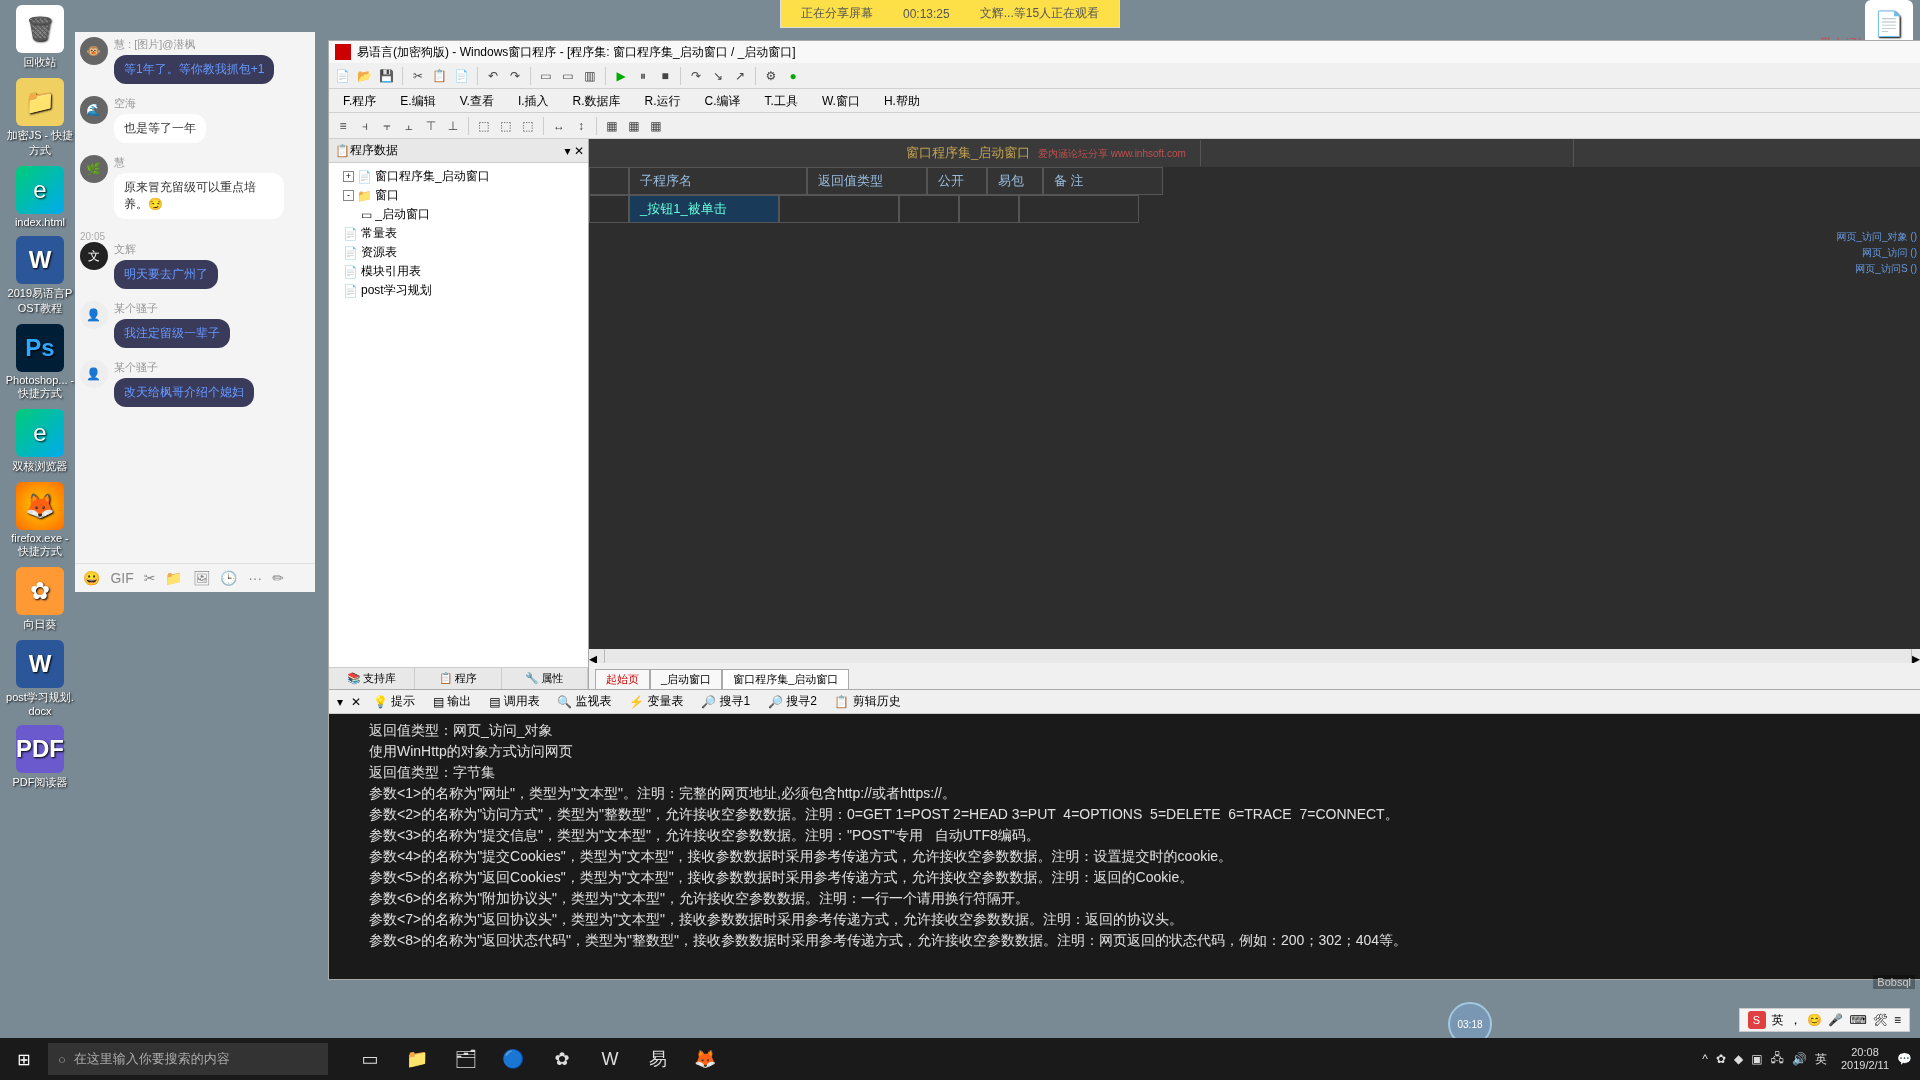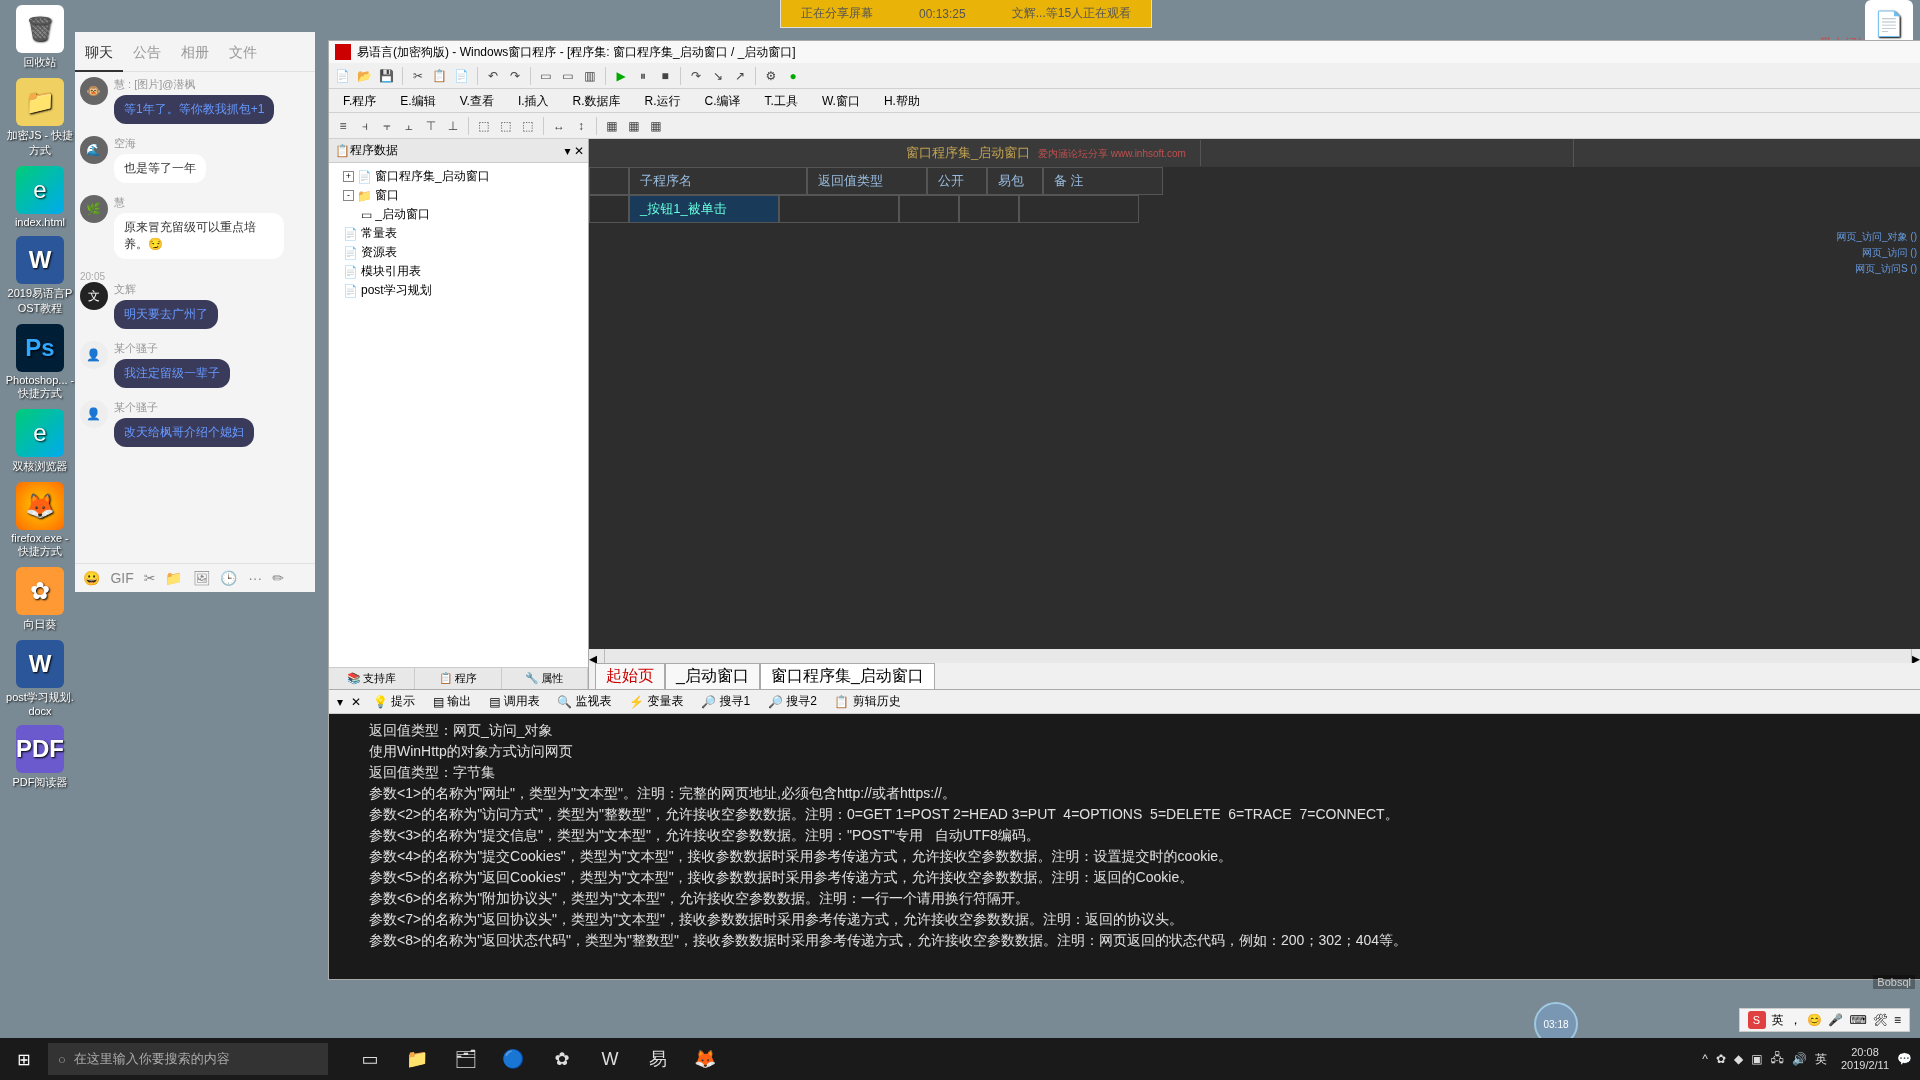--- a/index.html
+++ b/index.html
@@ -14,21 +14,21 @@
 .ico-folder { background: #f0d060; }
 .ico-edge { background: linear-gradient(135deg,#0c7,#0ae); border-radius: 50%; color: #fff; }
 .ico-word { background: #2b579a; color: #fff; font-weight: bold; }
 .ico-ps { background: #001e36; color: #31a8ff; font-weight: bold; }
 .ico-firefox { background: radial-gradient(#ffcc00,#ff6b00); border-radius: 50%; }
 .ico-sunflower { background: #ff9933; border-radius: 12px; }
 .ico-pdf { background: #6a5acd; color: #fff; font-weight: bold; }
 .ico-text { background: #fff; color: #555; }
 
 
-.share-bar { position: absolute; top: 0; left: 780px; height: 28px; background: #eab308; display: flex; align-items: center; gap: 46px; padding: 0 20px; font-size: 12px; color: #555; border: 1px solid #ddd; border-top: none; }
+.share-bar { position: absolute; top: 0; left: 780px; height: 28px; background: #fde047; display: flex; align-items: center; gap: 30px; padding: 0 20px; font-size: 12px; color: #555; border: 1px solid #ddd; border-top: none; }
 
 
 .watermark { position: absolute; right: 10px; top: 35px; text-align: right; font-size: 13px; color: #3060c0; }
 .watermark .w1 { color: #c05050; }
 
 
 .chat-app { position: absolute; left: 75px; top: 32px; width: 240px; height: 560px; background: #f4f4f4; display: flex; flex-direction: column; }
 .chat-tabs { display: flex; border-bottom: 1px solid #e0e0e0; height: 40px; align-items: center; }
 .chat-tabs .tab { padding: 0 10px; height: 40px; line-height: 40px; font-size: 14px; color: #999; cursor: pointer; }
 .chat-tabs .tab.active { color: #333; border-bottom: 2px solid #333; }
@@ -70,32 +70,32 @@
 .ed-header-tab { padding: 4px 14px; color: #c0a050; font-size: 13px; border-right: 1px solid #555; }
 .ed-watermark { font-size: 10px; color: #c05050; margin-left: 4px; }
 .ed-table { background: #2d2d2d; }
 .ed-th-row, .ed-tr-row { display: flex; }
 .ed-th, .ed-td { border: 1px solid #555; padding: 4px 10px; font-size: 13px; color: #88aacc; white-space: nowrap; }
 .ed-th { background: #333; color: #99bbdd; }
 .ed-td.sel { background: #1a3a5a; color: #6fd; }
 .ed-code { padding: 6px 10px; font-size: 10px; font-family: SimSun, monospace; text-align: right; }
 .ed-line { color: #6699dd; line-height: 1.6; }
 .ed-bottom-tabs { background: #f0f0f0; height: 26px; display: flex; align-items: end; padding-left: 6px; gap: 0; }
-.ed-btab { padding: 2px 10px; font-size: 16px; border: 1px solid #aaa; border-bottom: none; background: #f8f8f8; cursor: pointer; }
+.ed-btab { padding: 2px 10px; font-size: 11px; border: 1px solid #aaa; border-bottom: none; background: #f8f8f8; cursor: pointer; }
 .ed-btab.active { background: #fff; }
 .ed-btab.red { color: #c00; }
 
 .bottom-panel { height: 290px; display: flex; flex-direction: column; border-top: 1px solid #aaa; }
 .bp-tabs { display: flex; align-items: center; gap: 2px; background: #f0f0f0; padding: 2px 4px; border-bottom: 1px solid #ccc; height: 24px; font-size: 12px; }
 .bp-tab { padding: 2px 8px; cursor: pointer; display: flex; align-items: center; gap: 3px; }
 .bp-content { flex: 1; background: #1a1a1a; color: #ddd; font-size: 14px; font-family: SimSun, monospace; padding: 6px 40px; overflow: auto; line-height: 1.5; }
 .bp-line { white-space: pre; color: #e0e0e0; }
 
 
-.bubble-timer { position: absolute; left: 1534px; top: 1002px; width: 44px; height: 44px; border-radius: 50%; background: rgba(120,160,200,0.6); border: 2px solid #a0c8e0; display: flex; align-items: center; justify-content: center; font-size: 10px; color: #fff; }
+.bubble-timer { position: absolute; left: 1448px; top: 1002px; width: 44px; height: 44px; border-radius: 50%; background: rgba(120,160,200,0.6); border: 2px solid #a0c8e0; display: flex; align-items: center; justify-content: center; font-size: 10px; color: #fff; }
 
 
 .float-banner { position: absolute; right: 5px; top: 975px; font-size: 11px; color: #ccc; background: rgba(0,0,0,0.3); padding: 1px 4px; }
 
 
 .taskbar { position: absolute; bottom: 0; left: 0; right: 0; height: 42px; background: #1a1a1a; display: flex; align-items: center; }
 .start-btn { width: 48px; height: 42px; display: flex; align-items: center; justify-content: center; color: #fff; cursor: pointer; }
 .search-box { width: 280px; height: 32px; background: #333; display: flex; align-items: center; gap: 8px; padding: 0 10px; color: #aaa; font-size: 13px; }
 .task-icons { display: flex; gap: 4px; margin-left: 20px; }
 .task-icon { width: 44px; height: 42px; display: flex; align-items: center; justify-content: center; cursor: pointer; color: #ddd; font-size: 18px; }
@@ -161,26 +161,20 @@
   <div class="desktop-icon">
       <div class="ico ico-pdf">PDF</div>
       <div class="lbl">PDF阅读器</div>
     </div>
   <div class="desktop-icon" style="position:absolute;left:1860px;top:-5px;">
       <div class="ico ico-text">📄</div>
     </div>
 </div>
 
 <div class="chat-app">
-  <div class="chat-tabs">
-    <div class="tab active">聊天</div>
-    <div class="tab">公告</div>
-    <div class="tab">相册</div>
-    <div class="tab">文件</div>
-  </div>
   <div class="chat-msgs">
     <div class="msg-row">
         <div class="avatar">🐵</div>
         <div class="msg-col">
           <div class="msg-name">慧 : [图片]@潜枫</div>
           <div class="bubble dark">等1年了。等你教我抓包+1</div>
         </div>
       </div>
     <div class="msg-row">
         <div class="avatar">🌊</div>

